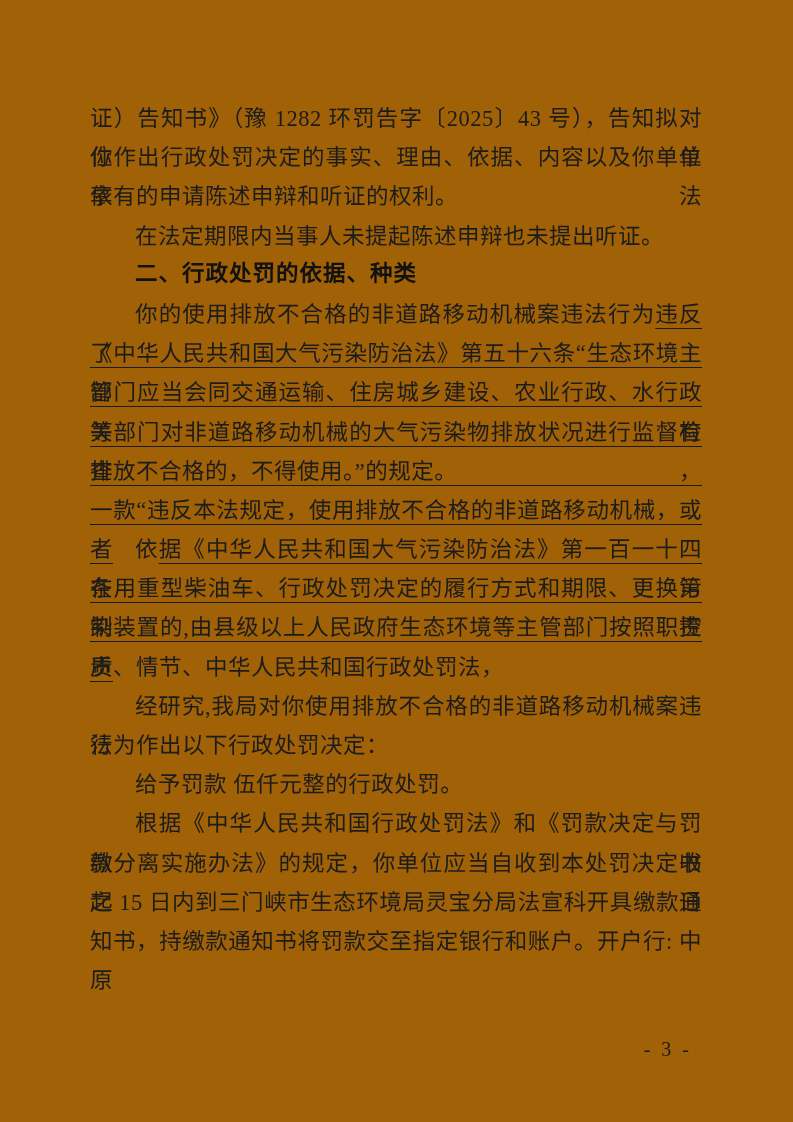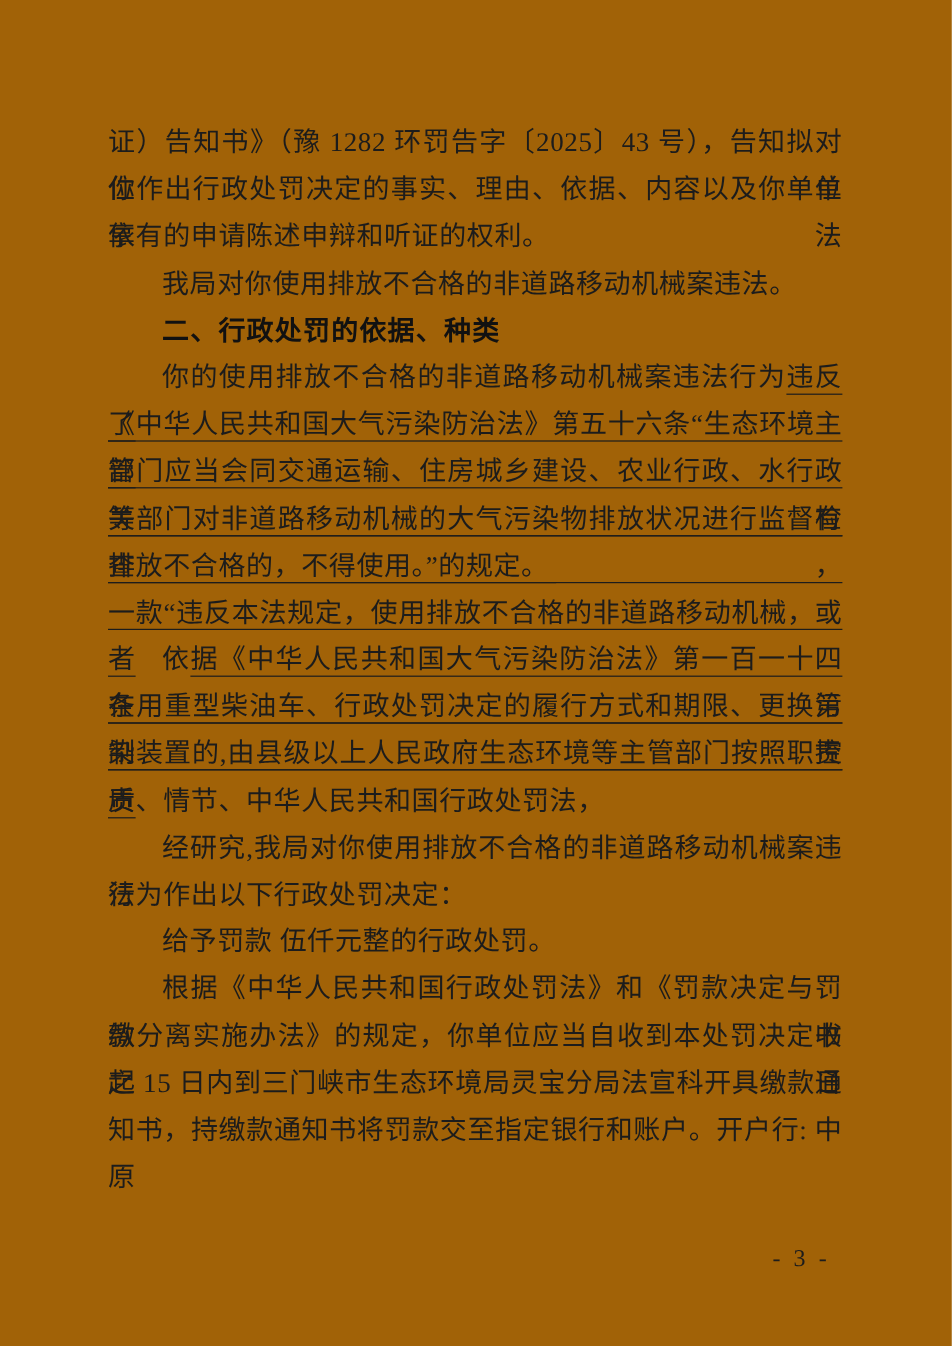--- a/index.html
+++ b/index.html
@@ -26,21 +26,21 @@
     color: #1c1c1c;
     letter-spacing: 0.5px;
     text-align: justify;
     text-align-last: left;
     white-space: pre-wrap;
     overflow: visible;
   }
   .line.full { text-align-last: justify; }
   .line.indent { text-indent: 2em; }
   .line.heading {
-    font-family: Liberation Serif, serif;
+    font-family: Liberation Mono, monospace;
     font-weight: 700;
     color: #111111;
     letter-spacing: 1px;
   }
   .u {
     text-decoration: underline;
     text-decoration-thickness: 1px;
     text-decoration-color: #1c1c1c;
     text-underline-offset: 6px;
   }
@@ -54,21 +54,21 @@
   }
 </style>
 </head>
 <body>
 
 <div class="page">
   <div class="doc-body" id="doc-body">
       <div class="line full"><span>证）告知书》（豫 1282 环罚告字〔2025〕43 号），告知拟对你单</span></div>
       <div class="line full"><span>位作出行政处罚决定的事实、理由、依据、内容以及你单位依法</span></div>
       <div class="line"><span>享有的申请陈述申辩和听证的权利。</span></div>
-      <div class="line indent"><span>我局对你使用排放不合格的非道路移动机械案违法。</span></div>
+      <div class="line indent"><span>在法定期限内当事人未提起陈述申辩也未提出听证。</span></div>
       <div class="line heading indent"><span>二、行政处罚的依据、种类</span></div>
       <div class="line indent full"><span>你的使用排放不合格的非道路移动机械案违法行为</span><span class="u">违反了</span></div>
       <div class="line full"><span class="u">《中华人民共和国大气污染防治法》第五十六条“生态环境主管</span></div>
       <div class="line full"><span class="u">部门应当会同交通运输、住房城乡建设、农业行政、水行政等有</span></div>
       <div class="line full"><span class="u">关部门对非道路移动机械的大气污染物排放状况进行监督检查，</span></div>
       <div class="line"><span class="u">排放不合格的，不得使用。”的规定。 </span></div>
       <div class="line full"><span class="u">一款“违反本法规定，使用排放不合格的非道路移动机械，或者</span></div>
       <div class="line indent full"><span>依</span><span class="u">据《中华人民共和国大气污染防治法》第一百一十四条第</span></div>
       <div class="line full"><span class="u">在用重型柴油车、行政处罚决定的履行方式和期限、更换污染控</span></div>
       <div class="line full"><span class="u">制装置的,由县级以上人民政府生态环境等主管部门按照职责责</span></div>

